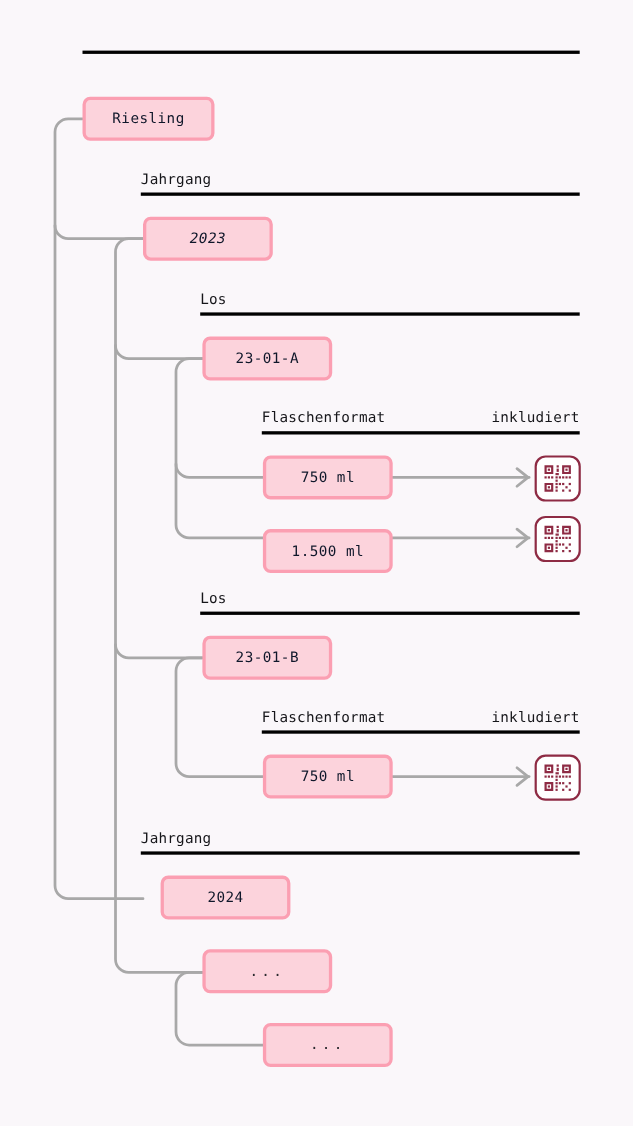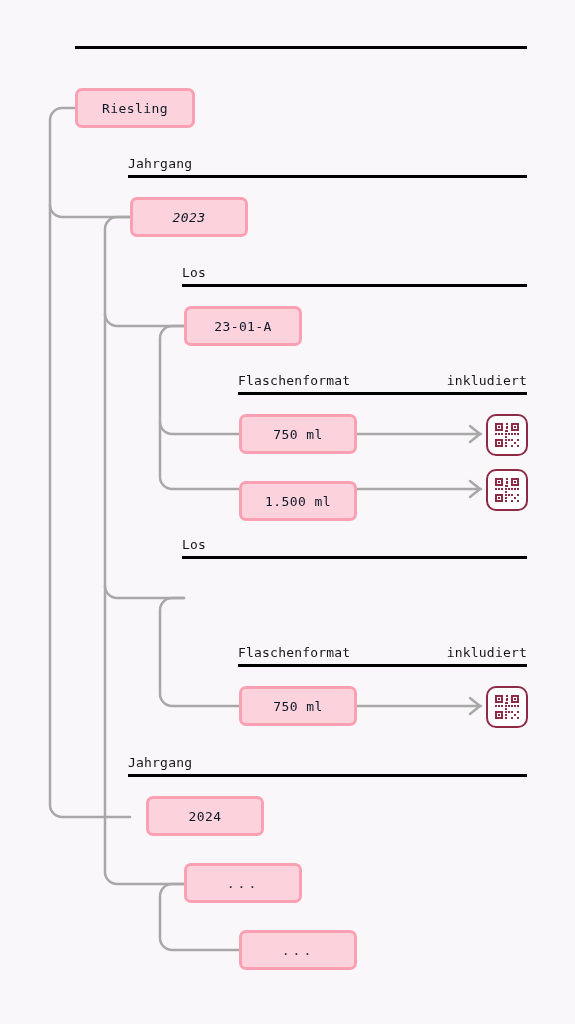--- a/index.html
+++ b/index.html
@@ -178,20 +178,21 @@
   </div>
 
   <div class="node" style="left:130px; top:197px; width:118px; height:40px;font-style:italic;">2023</div>
 
   <div class="node" style="left:184px; top:306px; width:118px; height:40px;">23-01-A</div>
 
   <div class="node" style="left:239px; top:414px; width:118px; height:40px;">750 ml</div>
 
   <div class="node" style="left:239px; top:469px; width:118px; height:40px;margin-top:12px;">1.500 ml</div>
 
+  <div class="node" style="left:184px; top:578px; width:118px; height:40px;">23-01-B</div>
 
   <div class="node" style="left:239px; top:686px; width:118px; height:40px;">750 ml</div>
 
   <div class="node" style="left:146px; top:796px; width:118px; height:40px;">2024</div>
 
   <div class="node ellipsis" style="left:184px; top:863px; width:118px; height:40px;">...</div>
 
   <div class="node ellipsis" style="left:239px; top:930px; width:118px; height:40px;">...</div>
 
   <div class="qr-badge" style="left:486px; top:414px;">

